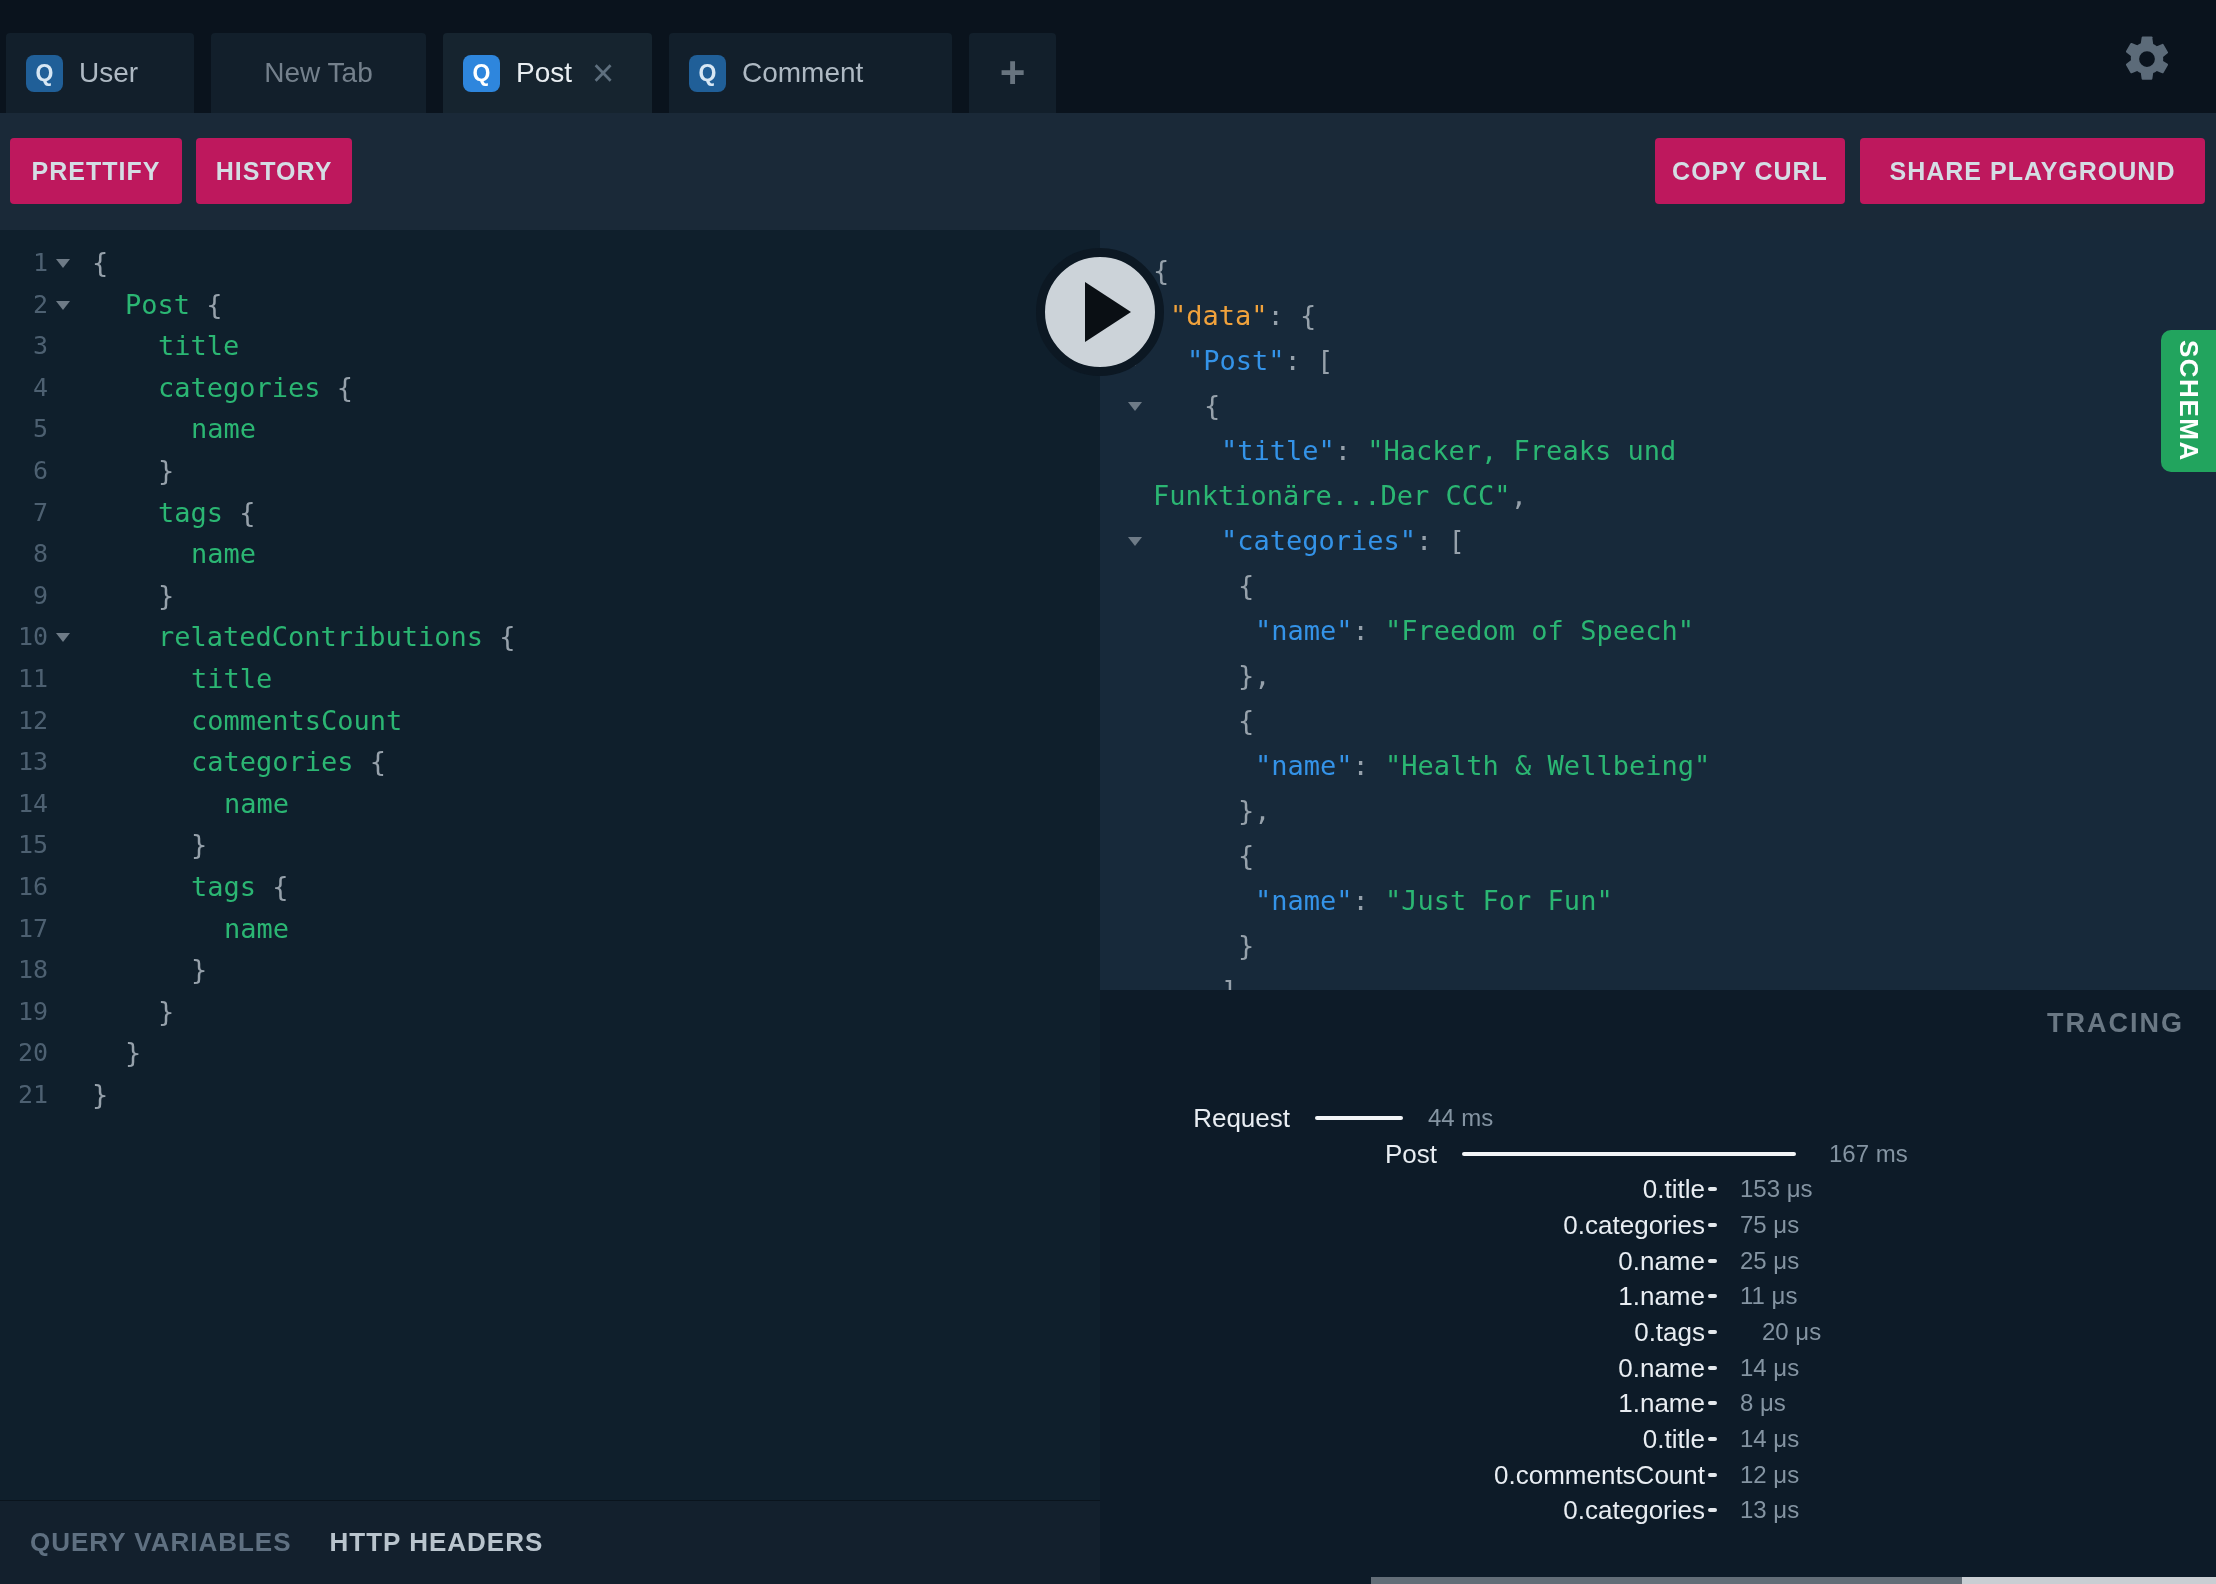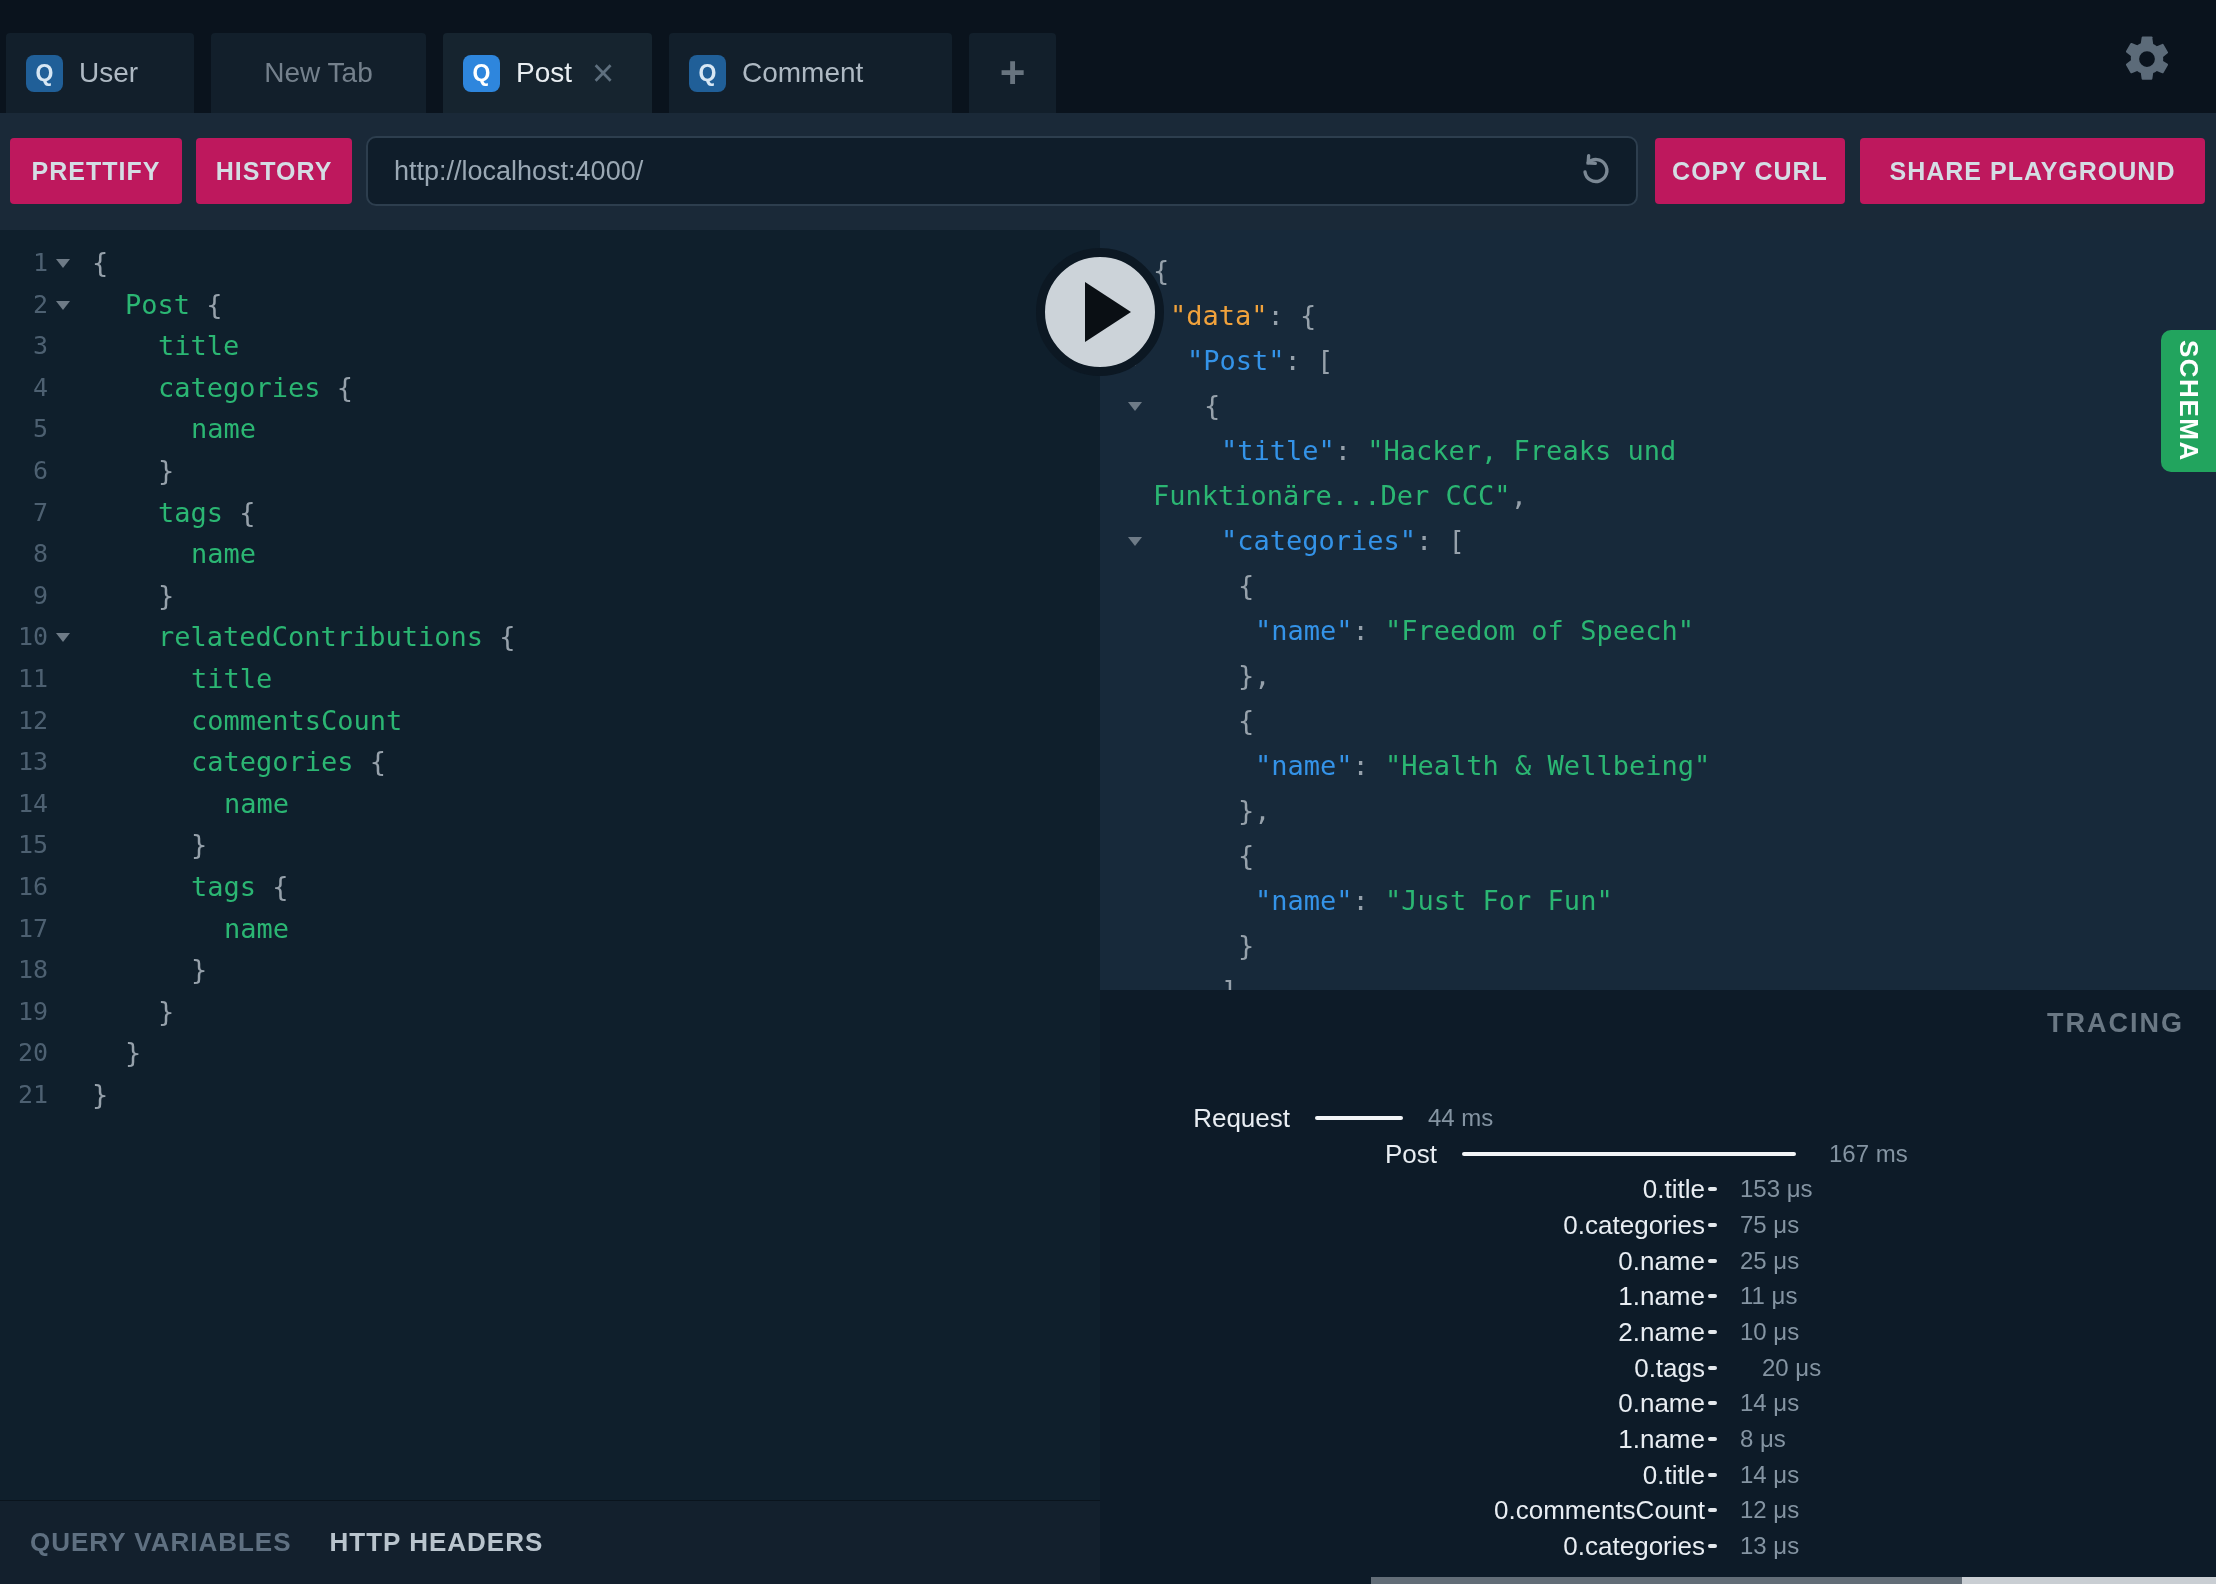--- a/index.html
+++ b/index.html
@@ -134,29 +134,20 @@
       </div>
     </div>
     <svg class="gear" viewBox="0 0 24 24">
       <path fill="#5c6b79" d="M19.14,12.94a7,7,0,0,0,.06-.94,7,7,0,0,0-.06-.94l2.03-1.58a.5.5,0,0,0,.12-.64l-1.92-3.32a.5.5,0,0,0-.61-.22l-2.39,1a7,7,0,0,0-1.62-.94l-.36-2.54A.5.5,0,0,0,13.9,2H10.1a.5.5,0,0,0-.49.42L9.25,4.96a7,7,0,0,0-1.62.94l-2.39-1a.5.5,0,0,0-.61.22L2.71,8.44a.5.5,0,0,0,.12.64l2.03,1.58a7,7,0,0,0,0,1.88L2.83,14.12a.5.5,0,0,0-.12.64l1.92,3.32a.5.5,0,0,0,.61.22l2.39-1a7,7,0,0,0,1.62.94l.36,2.54a.5.5,0,0,0,.49.42h3.8a.5.5,0,0,0,.49-.42l.36-2.54a7,7,0,0,0,1.62-.94l2.39,1a.5.5,0,0,0,.61-.22l1.92-3.32a.5.5,0,0,0-.12-.64ZM12,15.5A3.5,3.5,0,1,1,15.5,12,3.5,3.5,0,0,1,12,15.5Z"></path>
     </svg>
   </div>
 
   <div class="toolbar">
     <button class="tb-btn" id="btn-prettify">PRETTIFY</button>
     <button class="tb-btn" id="btn-history">HISTORY</button>
-    <div class="urlwrap">
-      <input type="text" readonly="" value="http://localhost:4000/" style="">
-      <svg class="replay" viewBox="0 0 24 24">
-        <g fill="none" stroke="#7b8894" stroke-width="2" stroke-linecap="round">
-          <path d="M7.3 7.0 A 6.6 6.6 0 1 1 5.4 12.6"></path>
-          <path d="M7.6 2.8 L7.3 7.2 L11.6 7.4"></path>
-        </g>
-      </svg>
-    </div>
     <button class="tb-btn" id="btn-copycurl">COPY CURL</button>
     <button class="tb-btn" id="btn-share">SHARE PLAYGROUND</button>
   </div>
 
   <div class="main">
 
     <div class="editor-pane">
       <div class="ed-lines" id="editor-lines">
           <div class="ed-line"><span class="ln">1</span><span class="foldcol"><span class="fold-arrow"></span></span><span class="code" style="padding-left: 16px;"><span class="tok-p">{</span></span></div>
           <div class="ed-line"><span class="ln">2</span><span class="foldcol"><span class="fold-arrow"></span></span><span class="code" style="padding-left: 49px;"><span class="tok-f">Post</span><span class="tok-p"> {</span></span></div>
@@ -241,25 +232,20 @@
             <span class="t-label" style="right: 511px;">0.name</span>
             <span class="t-dash"></span>
             <span class="t-value" style="left: 640px;">25 μs</span>
           </div>
           <div class="t-row">
             <span class="t-label" style="right: 511px;">1.name</span>
             <span class="t-dash"></span>
             <span class="t-value" style="left: 640px;">11 μs</span>
           </div>
           <div class="t-row">
-            <span class="t-label" style="right: 511px;">2.name</span>
-            <span class="t-dash"></span>
-            <span class="t-value" style="left: 640px;">10 μs</span>
-          </div>
-          <div class="t-row">
             <span class="t-label" style="right: 511px;">0.tags</span>
             <span class="t-dash"></span>
             <span class="t-value" style="left: 640px; margin-left: 22px;">20 μs</span>
           </div>
           <div class="t-row">
             <span class="t-label" style="right: 511px;">0.name</span>
             <span class="t-dash"></span>
             <span class="t-value" style="left: 640px;">14 μs</span>
           </div>
           <div class="t-row">

